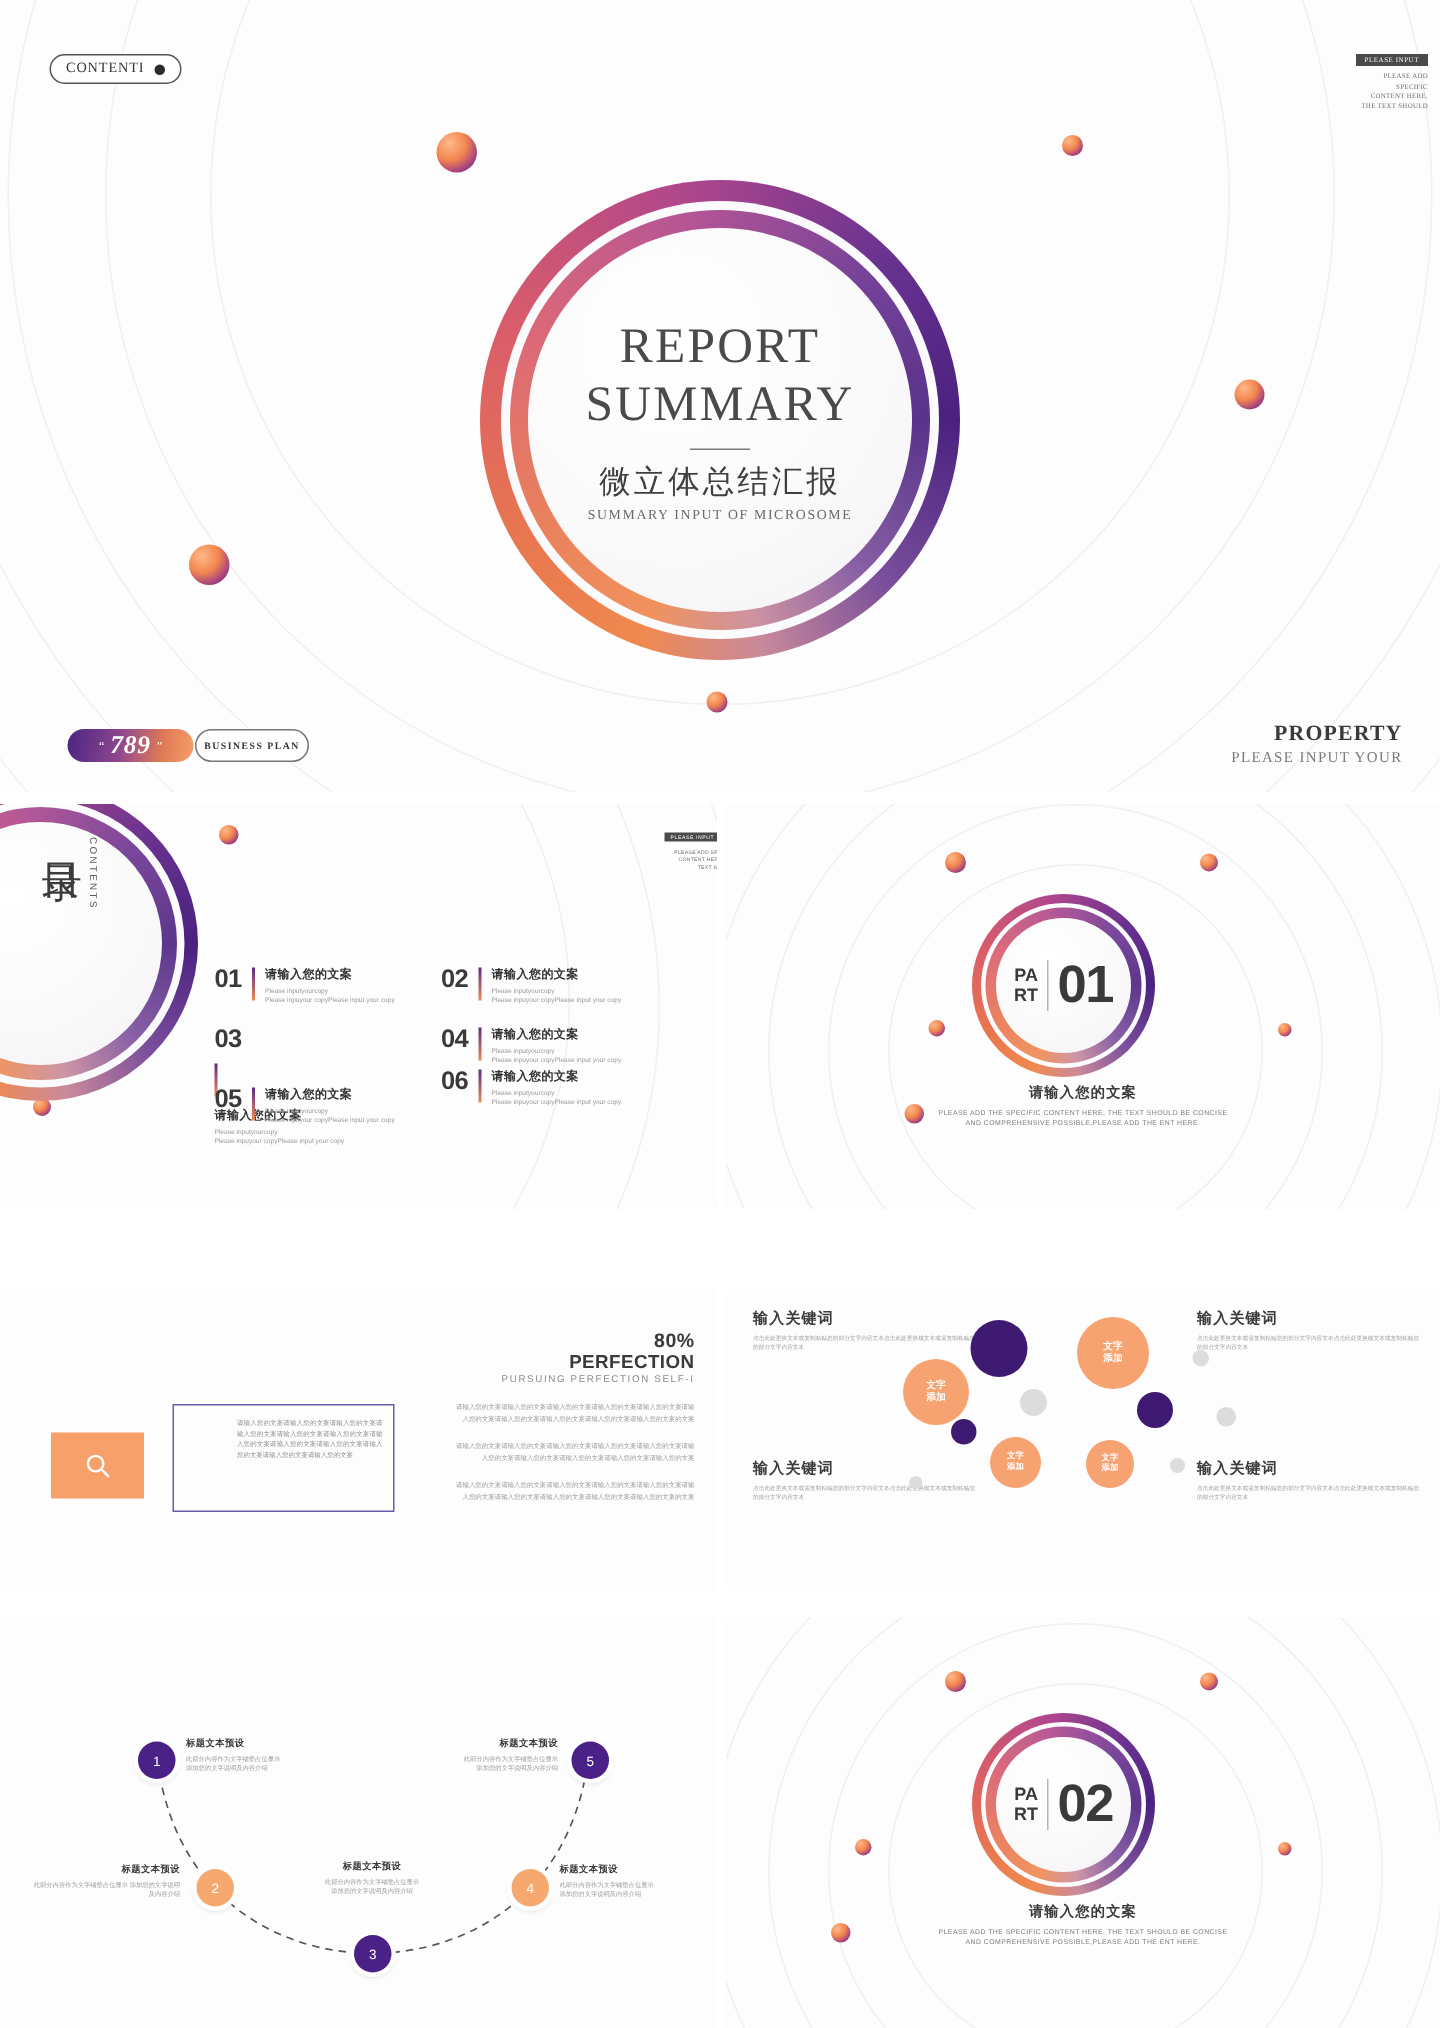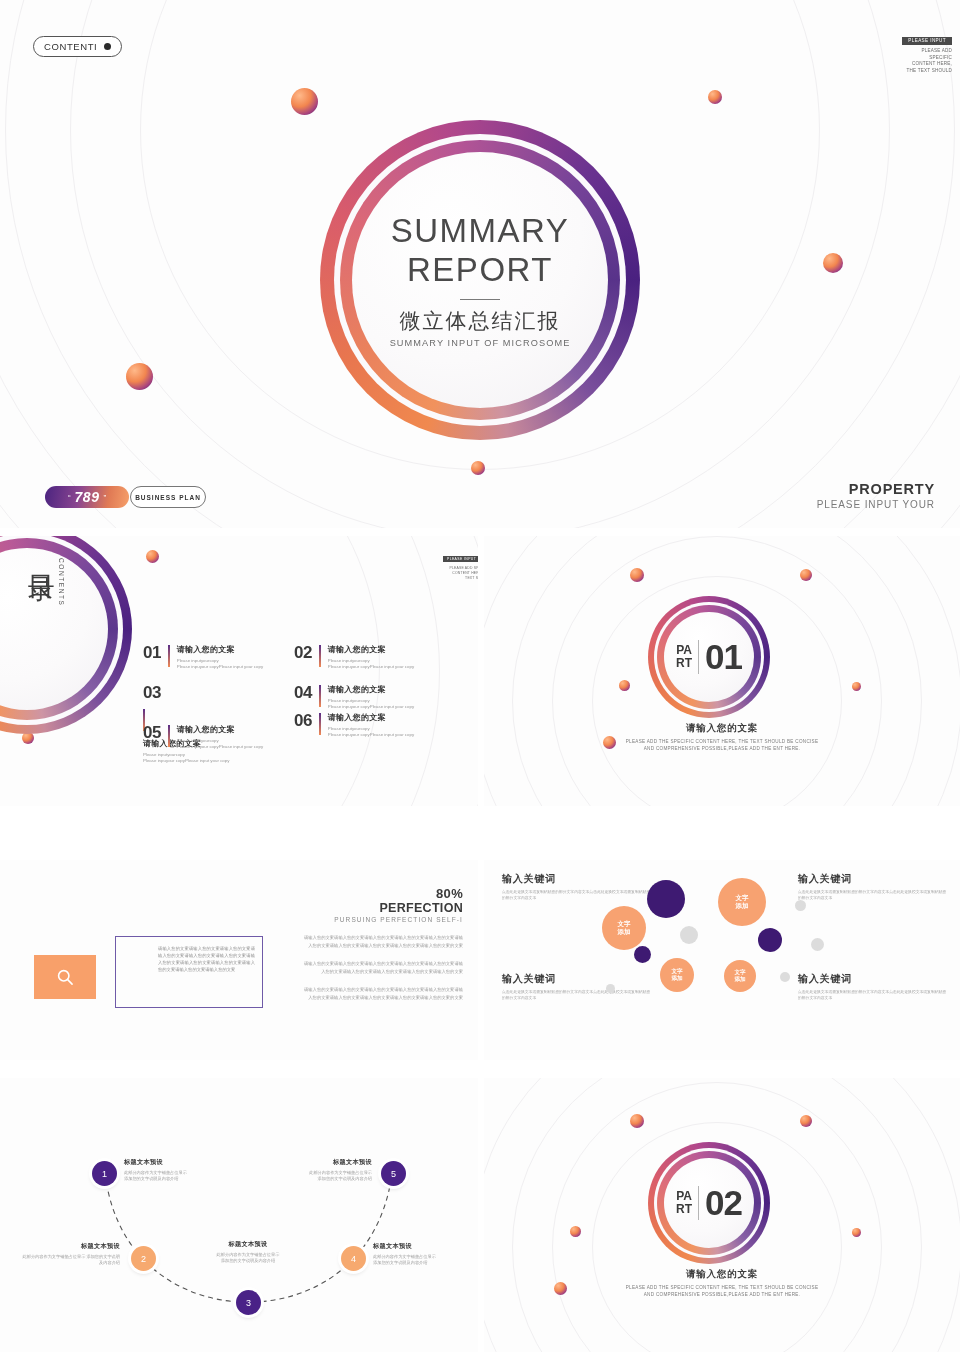--- a/index.html
+++ b/index.html
@@ -19,21 +19,21 @@
   .gring.outer {
     background:conic-gradient(from 200deg, #f0894f 0deg, #e8764f 40deg, #d95c6b 95deg,
       #b0478c 150deg, #6a3390 205deg, #4a2180 250deg, #7a4f9c 295deg, #c98a9a 330deg, #f0894f 360deg);
   }
   .gring.inner-white { background:#fbfafc; }
   .gring.face {
     background:radial-gradient(circle at 38% 30%, #ffffff 0%, #fbfafb 55%, #f3f1f4 100%);
   }
 
   
-  #hero { left:0; top:0; width:960px; height:528px; }
+  #hero { left:0; top:0; width:960px; height:528px;font-family:Liberation Serif, serif; }
   .tag-pill { position:absolute; display:flex; align-items:center; gap:7px;
     border:1px solid #555; border-radius:12px; padding:4px 10px; background:#fff; }
   .tag-pill .lbl { font-size:9.5px; letter-spacing:.6px; color:#333; }
   .dot-black { width:7px; height:7px; border-radius:50%; background:#2b2b2b; }
 
   .inputbox { position:absolute; text-align:right; }
   .inputbox .hd { display:inline-block; background:#4a4a4a; color:#fff;
     font-size:4.6px; letter-spacing:.4px; padding:1.5px 6px; }
   .inputbox .bd { font-size:4.6px; line-height:1.45; color:#6d6d6d; letter-spacing:.2px; margin-top:2px; }
 
@@ -42,21 +42,21 @@
     align-items:center; justify-content:center; text-align:center; }
   .hero-title .en1 { font-size:33px; letter-spacing:1.5px; color:#4a4a4a; line-height:1.18; font-weight:400; }
   .hero-title .rule { width:40px; height:1.6px; background:#7a7a7a; margin:9px 0 7px; }
   .hero-title .cn { font-size:21px; letter-spacing:2px; color:#3f3f3f; }
   .hero-title .en2 { font-size:9.2px; letter-spacing:1.1px; color:#6b6b6b; margin-top:3px; }
 
   .badge789 { position:absolute; display:flex; align-items:center; justify-content:center; gap:4px;
     width:84px; height:22px; border-radius:11px;
     background:linear-gradient(100deg,#4b2480 0%,#8a4590 40%,#e07a55 75%,#f6a06a 100%); }
   .badge789 .q { color:#fff; font-size:8px; }
-  .badge789 .num { color:#fff; font-size:14px; font-weight:bold; letter-spacing:.5px; font-style:italic; }
+  .badge789 .num { color:#fff; font-size:17px; font-weight:bold; letter-spacing:.5px; font-style:italic; }
   .bizplan { position:absolute; display:flex; align-items:center; justify-content:center;
     width:76px; height:22px; border-radius:11px; border:1px solid #777; background:#fff; }
   .bizplan span { font-size:6.5px; letter-spacing:1px; color:#333; font-weight:bold; }
 
   .property { position:absolute; text-align:right; }
   .property .t { font-size:14.5px; font-weight:bold; letter-spacing:.8px; color:#3a3a3a; }
   .property .s { font-size:10px; letter-spacing:.9px; color:#7a7a7a; margin-top:2px; }
 
   
   #s-contents { left:0; top:536px; width:478px; height:270px; }
@@ -161,22 +161,22 @@
 CONTENT HERE,
 THE TEXT SHOULD</div>
     </div>
 
     <div class="hero-circle" style="left:320px;top:120px;width:320px;height:320px;">
       <div class="gring outer" style="inset:0;"></div>
       <div class="gring inner-white" style="inset:14px;"></div>
       <div class="gring outer" style="inset:20px;opacity:.92;"></div>
       <div class="gring face" style="inset:32px;"></div>
       <div class="hero-title">
+        <div class="en1">REPORT</div>
         <div class="en1">SUMMARY</div>
-        <div class="en1">REPORT</div>
         <div class="rule"></div>
         <div class="cn">微立体总结汇报</div>
         <div class="en2">SUMMARY INPUT OF MICROSOME</div>
       </div>
     </div>
 
     <div class="badge789" style="left:45px;top:486px;">
       <span class="q">“</span>
       <span class="num">789</span>
       <span class="q">”</span>

